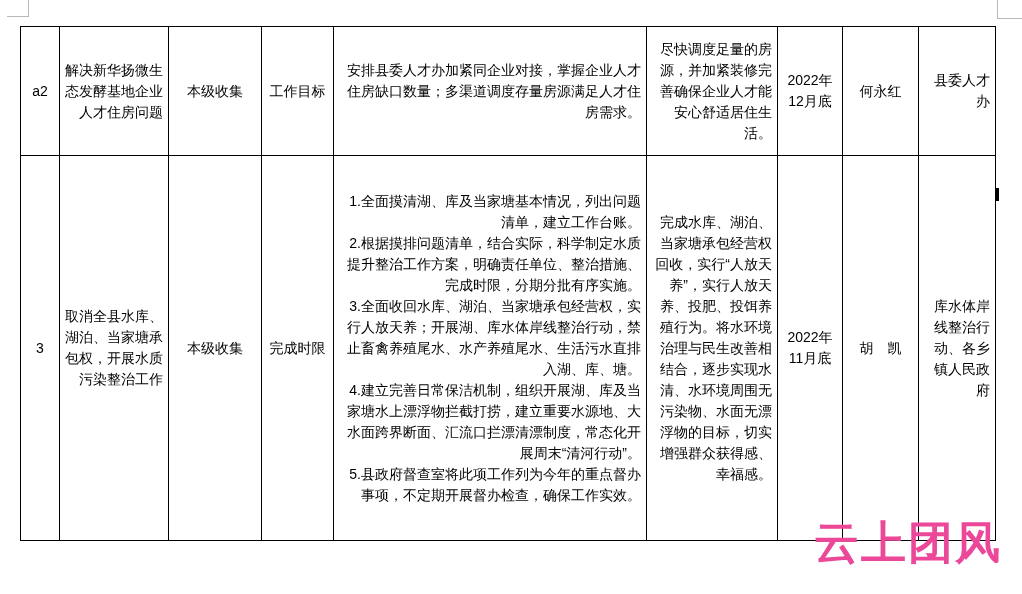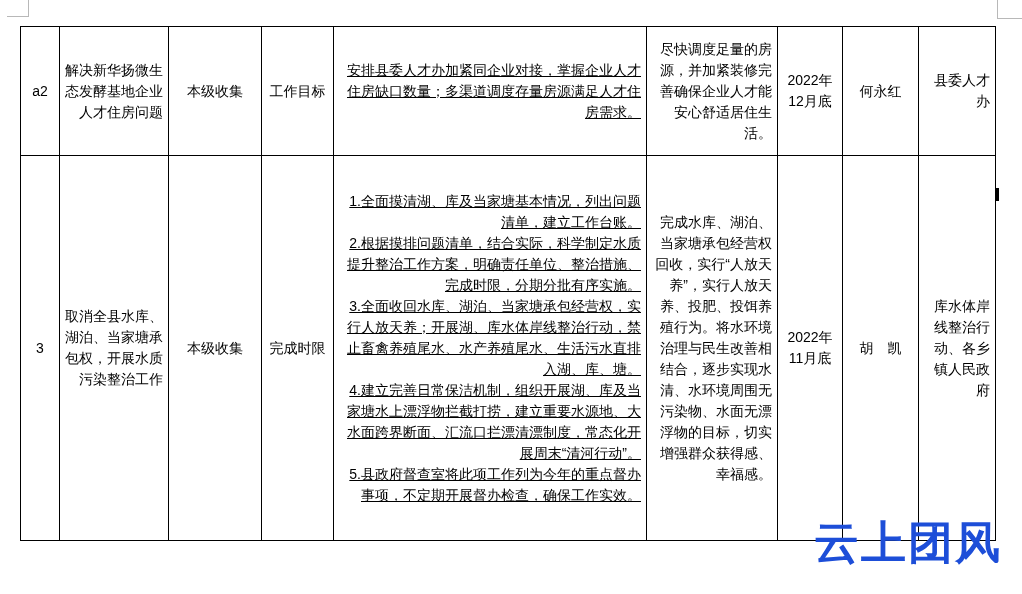--- a/index.html
+++ b/index.html
@@ -59,32 +59,32 @@
     font-weight: bold;
     text-align: center;
     line-height: 1.35;
   }
   tr.row-header { height: 40px; }
   tr.row-a2     { height: 129px; }
   tr.row-3      { height: 385px; }
 
   .c-center { text-align: center; }
   .c-left   { text-align: right; }
-  .pre      { white-space: pre-line; text-decoration: underline; }
+  .pre      { white-space: pre-line; }
 
   
   .watermark {
     position: absolute;
     left: 814px; top: 516px;
     font-family: "Liberation Serif", "DejaVu Serif", serif;
     font-weight: bold;
     font-size: 45px;
     line-height: 1.2;
     letter-spacing: 2px;
-    color: #1d4ed8;
+    color: #ec4899;
     white-space: nowrap;
   }
 </style>
 </head>
 <body>
 
 <div class="crop-mark crop-tl"></div>
 <div class="crop-mark crop-tr"></div>
 
 <table class="doc-table">

